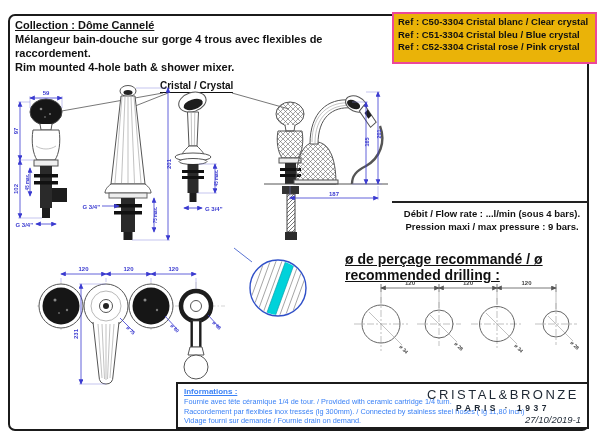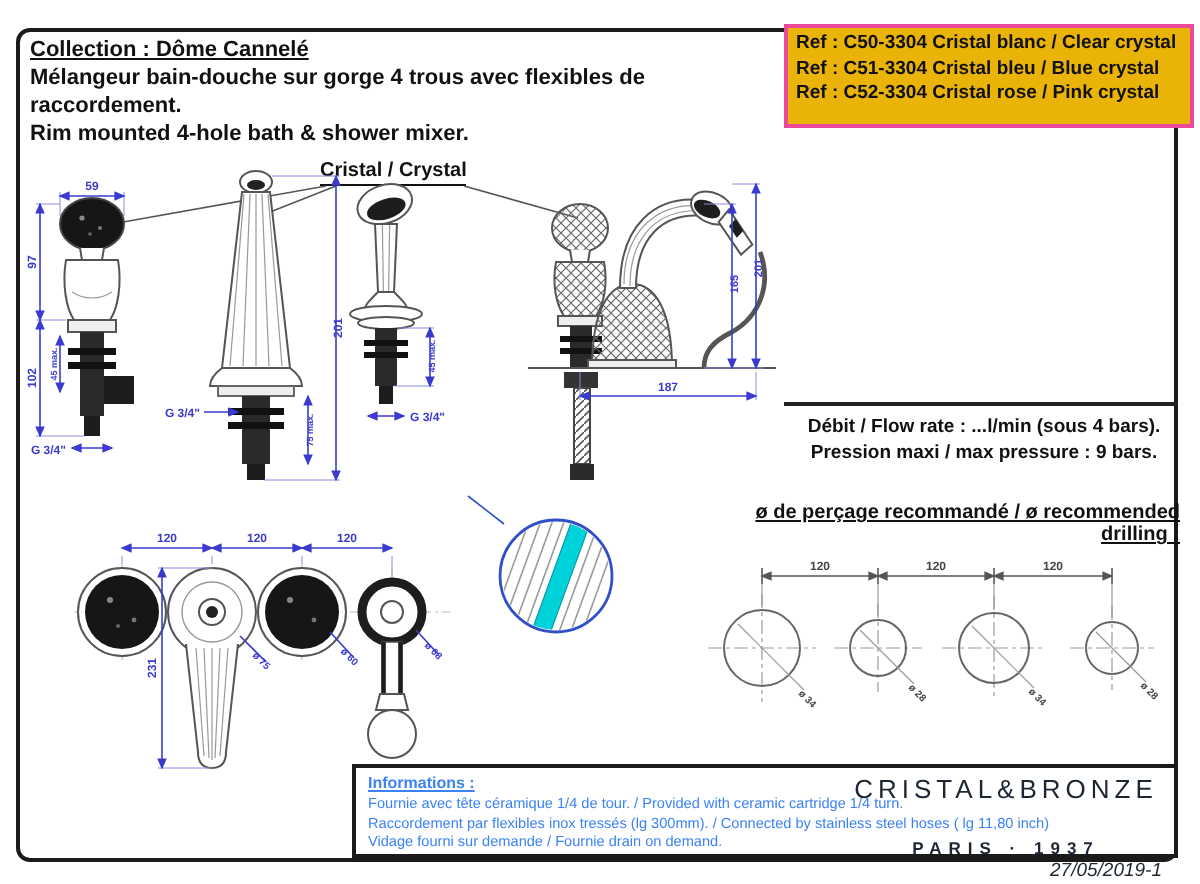--- a/index.html
+++ b/index.html
@@ -6,29 +6,29 @@
   .stage{position:relative;width:600px;height:442px;background:#fff;overflow:hidden;}
   .abs{position:absolute;}
   .frame{left:8px;top:14px;width:577px;height:413px;border:2px solid #1b1b1b;border-radius:7px;}
   .hdr{left:15px;top:18px;width:380px;font-size:11px;font-weight:bold;color:#111;line-height:14px;}
   .hdr .t{text-decoration:underline;}
   .refbox{left:392px;top:12px;width:193px;height:44px;border:2px solid #ec4899;background:#eab308;
           padding:2px 4px;font-size:9.5px;font-weight:bold;color:#111;line-height:12.5px;white-space:nowrap;}
   .clabel{left:160px;top:80px;font-size:10px;font-weight:bold;color:#111;border-bottom:1.2px solid #111;padding-bottom:1px;}
   .divider{left:392px;top:201px;width:197px;height:0;border-top:2px solid #222;}
   .flow{left:396px;top:207px;width:192px;text-align:center;font-size:9.5px;font-weight:bold;color:#111;line-height:13px;}
-  .drillhead{left:345px;top:251px;width:245px;text-align:right;font-size:10px;font-weight:bold;
+  .drillhead{left:345px;top:251px;width:245px;text-align:left;font-size:14px;font-weight:bold;
              text-decoration:underline;color:#111;}
   .infobox{left:176px;top:382px;width:413px;height:47px;border:2px solid #1b1b1b;background:#fff;box-sizing:border-box;}
   .info-in{position:absolute;left:6px;top:3px;width:270px;color:#3b82f6;}
   .info-in .t{font-size:8px;font-weight:bold;text-decoration:underline;margin-bottom:1px;}
   .info-in .l{font-size:7.3px;line-height:9.6px;white-space:nowrap;}
   .brand{position:absolute;right:6px;top:3px;width:156px;color:#1d2733;text-align:center;}
   .brand .n{font-size:13px;font-weight:normal;letter-spacing:2.5px;white-space:nowrap;}
-  .brand .s{font-size:8.5px;font-weight:bold;letter-spacing:3.5px;margin-top:17px;}
+  .brand .s{font-size:8.5px;font-weight:bold;letter-spacing:3.5px;margin-top:1px;}
   .brand .d{font-size:9.5px;font-style:italic;text-align:right;margin-top:1px;}
   svg{overflow:visible;}
   svg text{font-family:"Liberation Sans",sans-serif;}
   .dim{fill:#3a3ad0;font-weight:bold;}
   .dimk{fill:#444;font-weight:bold;}
   .dl{stroke:#3a3ad0;stroke-width:0.8;fill:none;}
   .xl{stroke:#8a8adf;stroke-width:0.5;fill:none;}
   .ol{stroke:#555;stroke-width:1;fill:#fff;}
   .thin{stroke:#999;stroke-width:0.6;fill:none;}
 </style>
@@ -294,17 +294,17 @@
   <div class="abs infobox">
     <div class="info-in">
       <div class="t">Informations :</div>
       <div class="l">Fournie avec tête céramique 1/4 de tour. / Provided with ceramic cartridge 1/4 turn.</div>
       <div class="l">Raccordement par flexibles inox tressés (lg 300mm). / Connected by stainless steel hoses ( lg 11,80 inch)</div>
       <div class="l">Vidage fourni sur demande / Fournie drain on demand.</div>
     </div>
     <div class="brand">
       <div class="n">CRISTAL&amp;BRONZE</div>
       <div class="s">PARIS · 1937</div>
-      <div class="d">27/05/2019-1</div>
+      <div class="d">27/10/2019-1</div>
     </div>
   </div>
 
 </div>
 
 </body></html>

